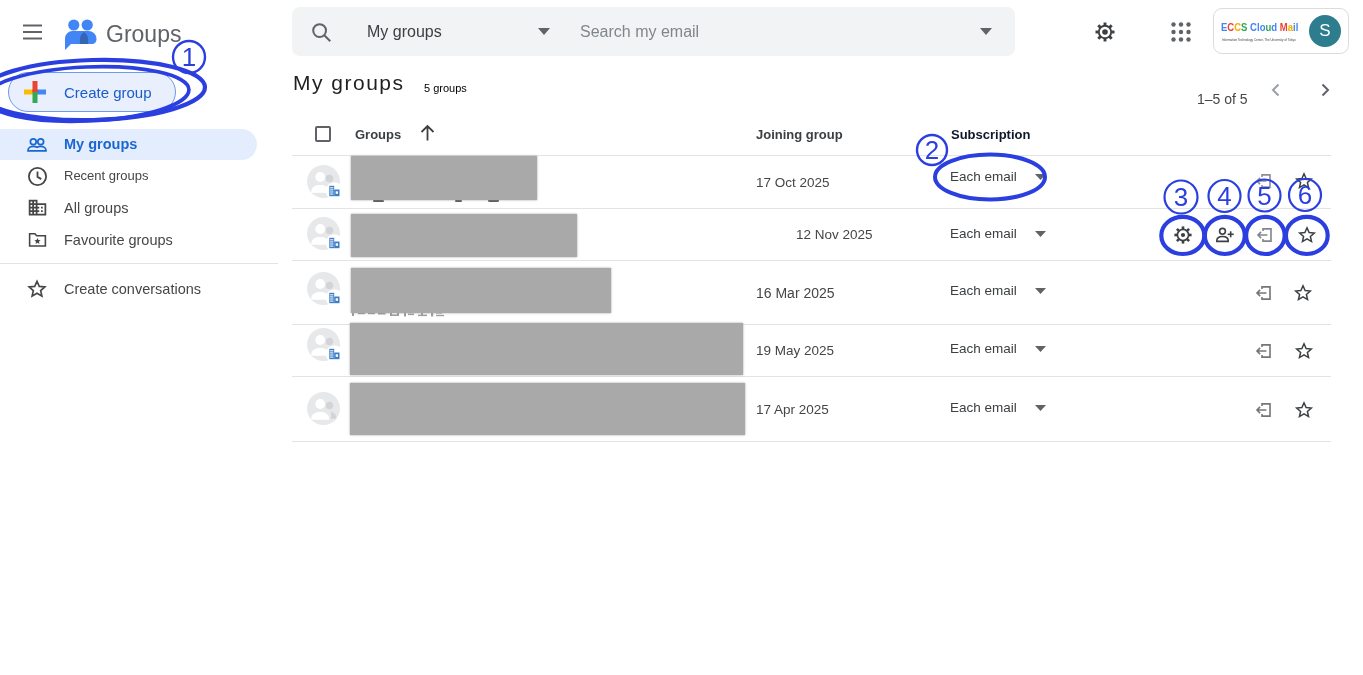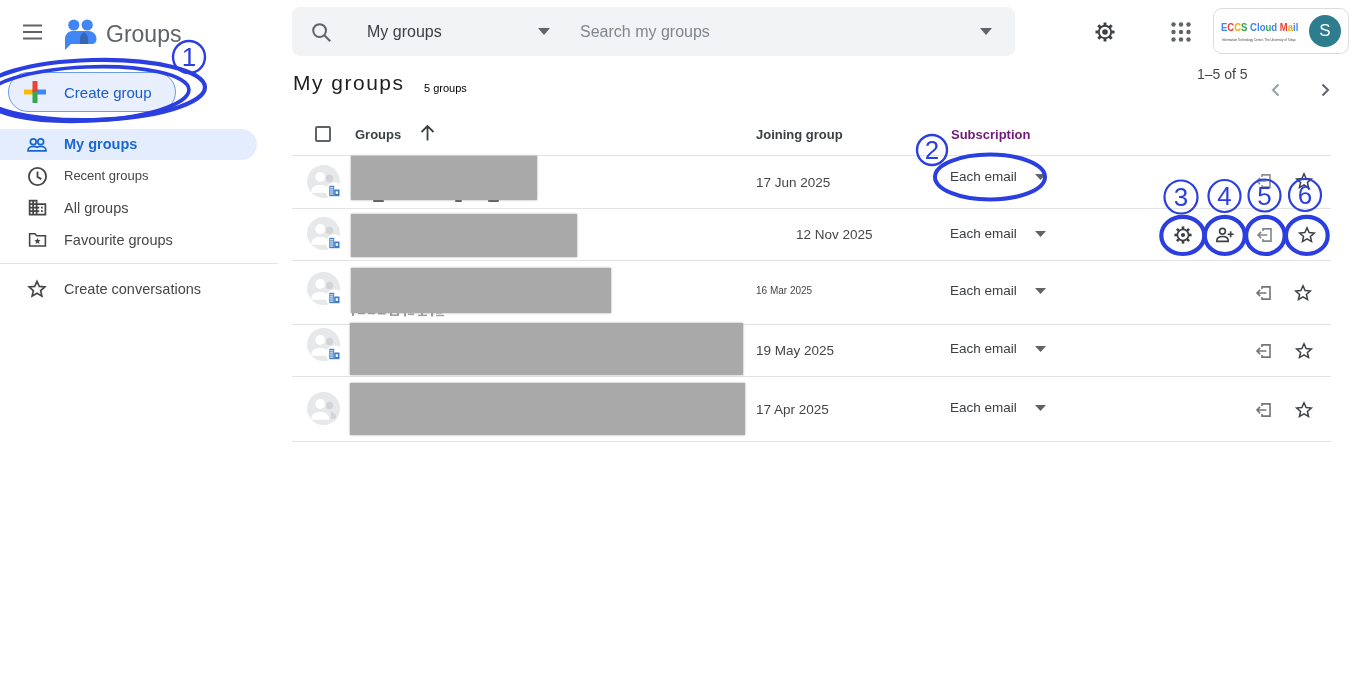--- a/index.html
+++ b/index.html
@@ -32,21 +32,21 @@
 
   <div class="abs" style="left:292px;top:7px;width:723px;height:49px;background:#f1f3f4;border-radius:8px;"></div>
   <svg class="abs" style="left:311px;top:21.5px" width="21" height="21" viewBox="0 0 21 21">
     <circle cx="8.6" cy="8.6" r="6.4" fill="none" stroke="#5f6368" stroke-width="2"></circle>
     <line x1="13.3" y1="13.3" x2="19.3" y2="19.3" stroke="#5f6368" stroke-width="2"></line>
   </svg>
   <div class="abs" style="left:367px;top:23px;font-size:16px;color:#3c4043;">My groups</div>
   <svg class="abs" style="left:538px;top:28px" width="12" height="7" viewBox="0 0 12 7">
       <path d="M0 0 h12 l-6 7 z" fill="#5f6368"></path>
     </svg>
-  <div class="abs" style="left:580px;top:23px;font-size:16px;color:#80868b;">Search my groups</div>
+  <div class="abs" style="left:580px;top:23px;font-size:16px;color:#80868b;">Search my email</div>
   <svg class="abs" style="left:980px;top:28px" width="12" height="7" viewBox="0 0 12 7">
       <path d="M0 0 h12 l-6 7 z" fill="#5f6368"></path>
     </svg>
 
   <svg class="abs" style="left:1094px;top:21px" width="22" height="22" viewBox="0 0 22 22">
     <circle cx="11" cy="11" r="6.2" fill="none" stroke="#3c4043" stroke-width="1.9"></circle>
     <circle cx="11" cy="11" r="2.8" fill="#3c4043"></circle>
     <g stroke="#3c4043" stroke-width="2.9">
       <line x1="11" y1="1.5" x2="11" y2="4.6"></line>
       <line x1="11" y1="17.4" x2="11" y2="20.5"></line>
@@ -122,35 +122,35 @@
 
   <div class="grayline" style="left:0;top:263px;width:278px;"></div>
 
   <svg class="abs" style="left:26px;top:278px" width="22" height="22" viewBox="0 0 24 24">
     <path fill="none" stroke="#444746" stroke-width="1.8" d="M12 3.6 l2.5 5.6 6.1 0.55 -4.6 4.05 1.35 6 -5.35-3.2 -5.35 3.2 1.35-6 -4.6-4.05 6.1-0.55 z"></path>
   </svg>
   <div class="abs" style="left:64px;top:281px;font-size:14.5px;color:#444746;">Create conversations</div>
 
   <div class="abs" style="left:293px;top:71px;font-size:21px;letter-spacing:1.5px;color:#1f1f1f;">My groups</div>
   <div class="abs" style="left:424px;top:82px;font-size:11px;color:#000000;">5 groups</div>
-  <div class="abs" style="left:1197px;top:66px;font-size:14px;color:#444746;">1–5 of 5</div>
+  <div class="abs" style="left:1197px;top:91px;font-size:14px;color:#444746;">1–5 of 5</div>
   <svg class="abs" style="left:1269px;top:83px" width="14" height="14" viewBox="0 0 14 14">
     <path d="M9.5 1.5 L4 7 l5.5 5.5" fill="none" stroke="#9aa0a6" stroke-width="2"></path>
   </svg>
   <svg class="abs" style="left:1318px;top:83px" width="14" height="14" viewBox="0 0 14 14">
     <path d="M4.5 1.5 L10 7 l-5.5 5.5" fill="none" stroke="#5f6368" stroke-width="2"></path>
   </svg>
 
   <div class="abs" style="left:315px;top:126px;width:16px;height:16px;border:2px solid #5f6368;border-radius:2px;"></div>
   <div class="abs" style="left:355px;top:127px;font-size:13px;font-weight:bold;color:#3c4043;">Groups</div>
   <svg class="abs" style="left:419px;top:124px" width="17" height="18" viewBox="0 0 17 18">
     <path d="M8.5 16.5 V2.5 M2.5 8 L8.5 2 l6 6" fill="none" stroke="#3c4043" stroke-width="1.8"></path>
   </svg>
   <div class="abs" style="left:756px;top:127px;font-size:13px;font-weight:bold;color:#3c4043;">Joining group</div>
-  <div class="abs" style="left:951px;top:127px;font-size:13px;font-weight:bold;color:#701a75;">Subscription</div>
+  <div class="abs" style="left:951px;top:127px;font-size:13px;font-weight:bold;color:#0f172a;">Subscription</div>
   <div class="grayline" style="left:292px;top:155px;width:1039px;"></div>
 
   <div class="grayline" style="left:292px;top:208px;width:1039px;"></div>
   <div class="grayline" style="left:292px;top:260px;width:1039px;"></div>
   <div class="grayline" style="left:292px;top:324px;width:1039px;"></div>
   <div class="grayline" style="left:292px;top:376px;width:1039px;"></div>
   <div class="grayline" style="left:292px;top:441px;width:1039px;"></div>
 
   <div id="avatars">
       <svg class="abs" style="left:307px;top:165px" width="40" height="40" viewBox="0 0 40 40">
@@ -252,23 +252,23 @@
         <rect x="84" y="3.8" width="8" height="1.4"></rect>
     </g>
   </svg>
 
   <div class="abs" style="left:351px;top:156px;width:186px;height:44px;background:#a9a9a9;box-shadow:0 0 2px rgba(140,140,140,.8);"></div>
   <div class="abs" style="left:351px;top:214px;width:226px;height:43px;background:#a9a9a9;box-shadow:0 0 2px rgba(140,140,140,.8);"></div>
   <div class="abs" style="left:351px;top:268px;width:260px;height:45px;background:#a9a9a9;box-shadow:0 0 2px rgba(140,140,140,.8);"></div>
   <div class="abs" style="left:350px;top:323px;width:393px;height:52px;background:#a9a9a9;box-shadow:0 0 2px rgba(140,140,140,.8);"></div>
   <div class="abs" style="left:350px;top:383px;width:395px;height:52px;background:#a9a9a9;box-shadow:0 0 2px rgba(140,140,140,.8);"></div>
 
-  <div class="abs" style="left:756px;top:175px;font-size:13.5px;color:#444746;">17 Jun 2025</div>
+  <div class="abs" style="left:756px;top:175px;font-size:13.5px;color:#444746;">17 Oct 2025</div>
   <div class="abs" style="left:756px;top:227px;font-size:13.5px;color:#444746;margin-left:40px;">12 Nov 2025</div>
-  <div class="abs" style="left:756px;top:285px;font-size:10px;color:#444746;">16 Mar 2025</div>
+  <div class="abs" style="left:756px;top:285px;font-size:14px;color:#444746;">16 Mar 2025</div>
   <div class="abs" style="left:756px;top:343px;font-size:13.5px;color:#444746;">19 May 2025</div>
   <div class="abs" style="left:756px;top:402px;font-size:13.5px;color:#444746;">17 Apr 2025</div>
 
   <div id="eachemail">
       <div class="abs" style="left:950px;top:169px;font-size:13.5px;color:#3c4043;">Each email</div>
   <svg class="abs" style="left:1035px;top:174px" width="11" height="6" viewBox="0 0 11 6">
         <path d="M0 0 h11 l-5.5 6 z" fill="#5f6368"></path>
       </svg>
       <div class="abs" style="left:950px;top:226px;font-size:13.5px;color:#3c4043;">Each email</div>
   <svg class="abs" style="left:1035px;top:231px" width="11" height="6" viewBox="0 0 11 6">

